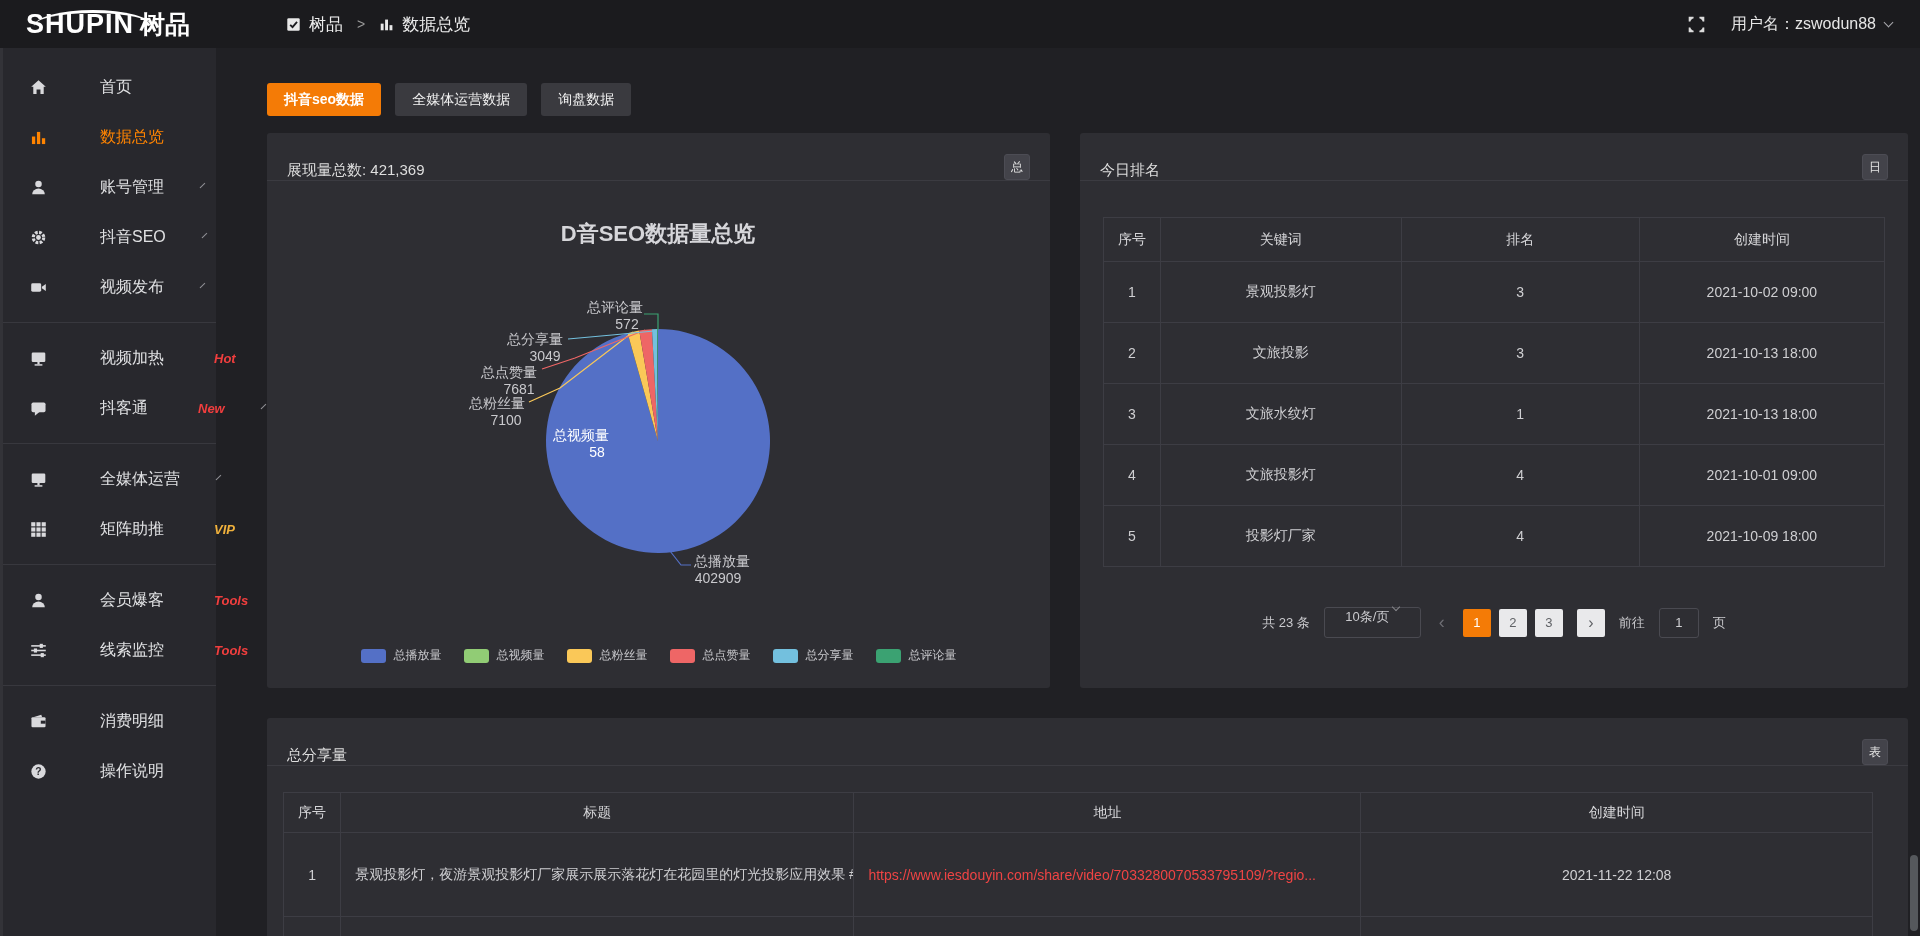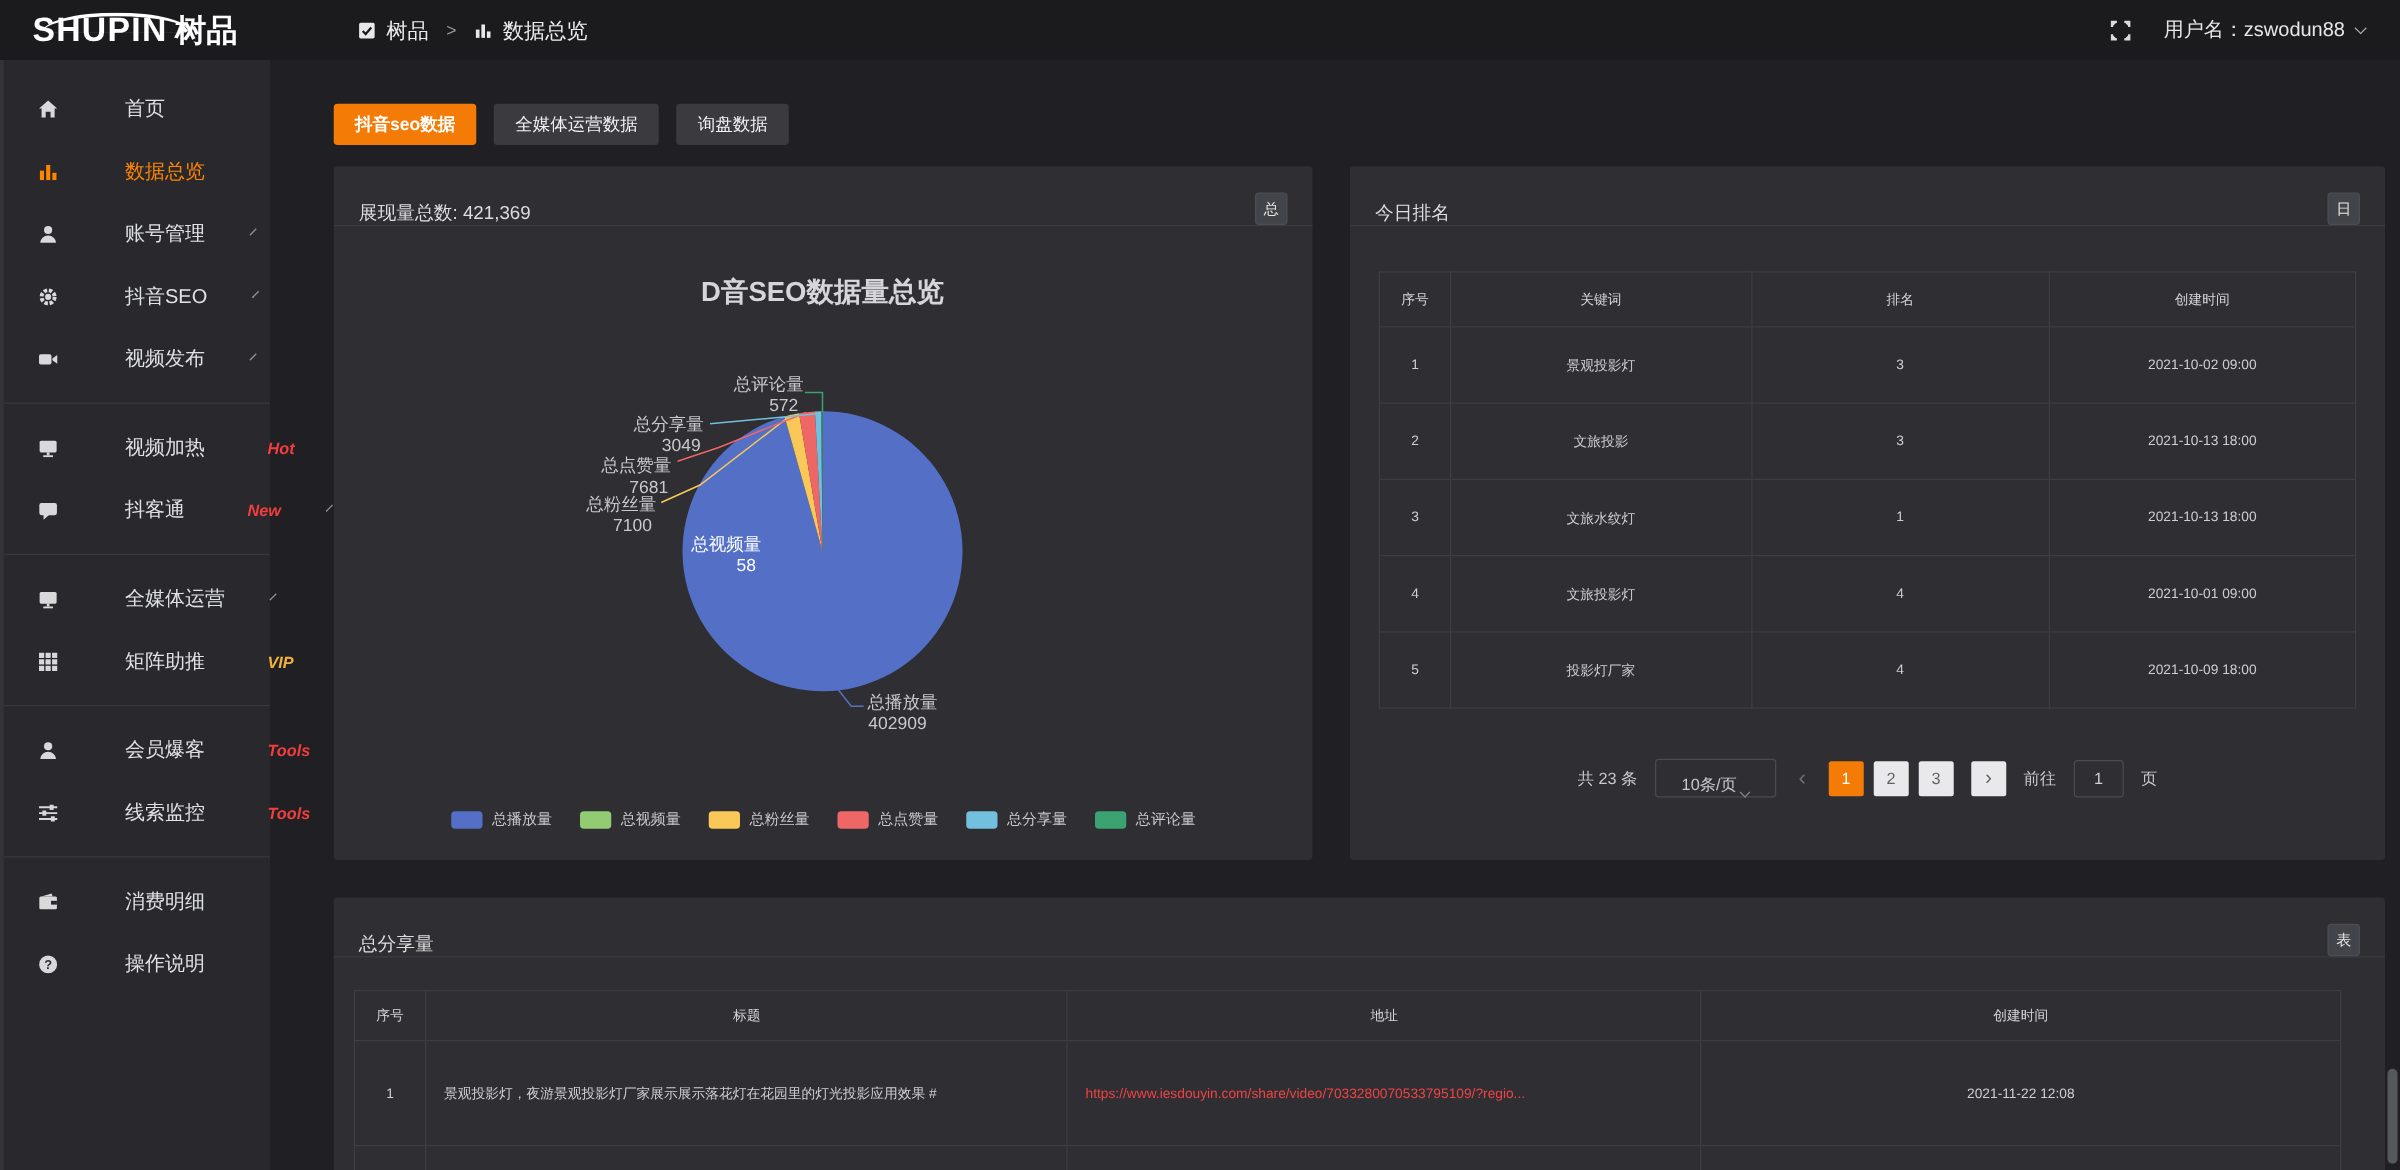--- a/index.html
+++ b/index.html
@@ -61,28 +61,28 @@
   .pie-title { font-size:22px; font-weight:600; fill:#d6d6da; }
   .legend { position:absolute; left:0; right:0; bottom:24px; display:flex; justify-content:center; gap:22px; }
   .lg-item { display:flex; align-items:center; gap:8px; cursor:pointer; }
   .lg-swatch { width:25px; height:14px; border-radius:3px; }
   .lg-label { color:#c9c9cd; font-size:12px; }
 
   
   .rank-panel { flex:1; }
   .rank-table-wrap { margin:36px 23px 0; }
   table { width:100%; border-collapse:collapse; table-layout:fixed; }
-  th,td { border:1px solid #3d3d44; color:#cfcfd2; font-size:11px; text-align:center;
+  th,td { border:1px solid #3d3d44; color:#cfcfd2; font-size:14px; text-align:center;
     overflow:hidden; white-space:nowrap; }
   .rank-table th { height:44px; font-weight:400; color:#d6d6d9; }
   .rank-table td { height:61px; }
 
   .pager { display:flex; align-items:center; justify-content:center; gap:14px; margin-top:40px; color:#c9c9cd; font-size:13px; }
   .per-page { width:97px; height:31px; border:1px solid #4a4a51; border-radius:3px; background:#2e2e33;
-    display:flex; align-items:flex-end; justify-content:center; gap:4px; cursor:pointer; }
+    display:flex; align-items:flex-start; justify-content:center; gap:4px; cursor:pointer; }
   .per-page .chev { width:6px; height:6px; border-color:#85858a; }
   .pg-prev { color:#6e6e74; font-size:18px; padding:0 4px; cursor:pointer; }
   .pages { display:flex; gap:8px; }
   .pg-num { min-width:28px; height:28px; border-radius:2px; background:#e9e9eb; color:#606266;
     display:flex; align-items:center; justify-content:center; font-size:13px; cursor:pointer; }
   .pg-num.active { background:#f47b06; color:#fff; }
   .pg-next { width:28px; height:28px; border-radius:2px; background:#e9e9eb; color:#606266;
     display:flex; align-items:center; justify-content:center; font-size:16px; cursor:pointer; }
   .goto-box { width:40px; height:30px; border:1px solid #4a4a51; border-radius:3px;
     display:flex; align-items:center; justify-content:center; color:#d0d0d3; cursor:text; }

